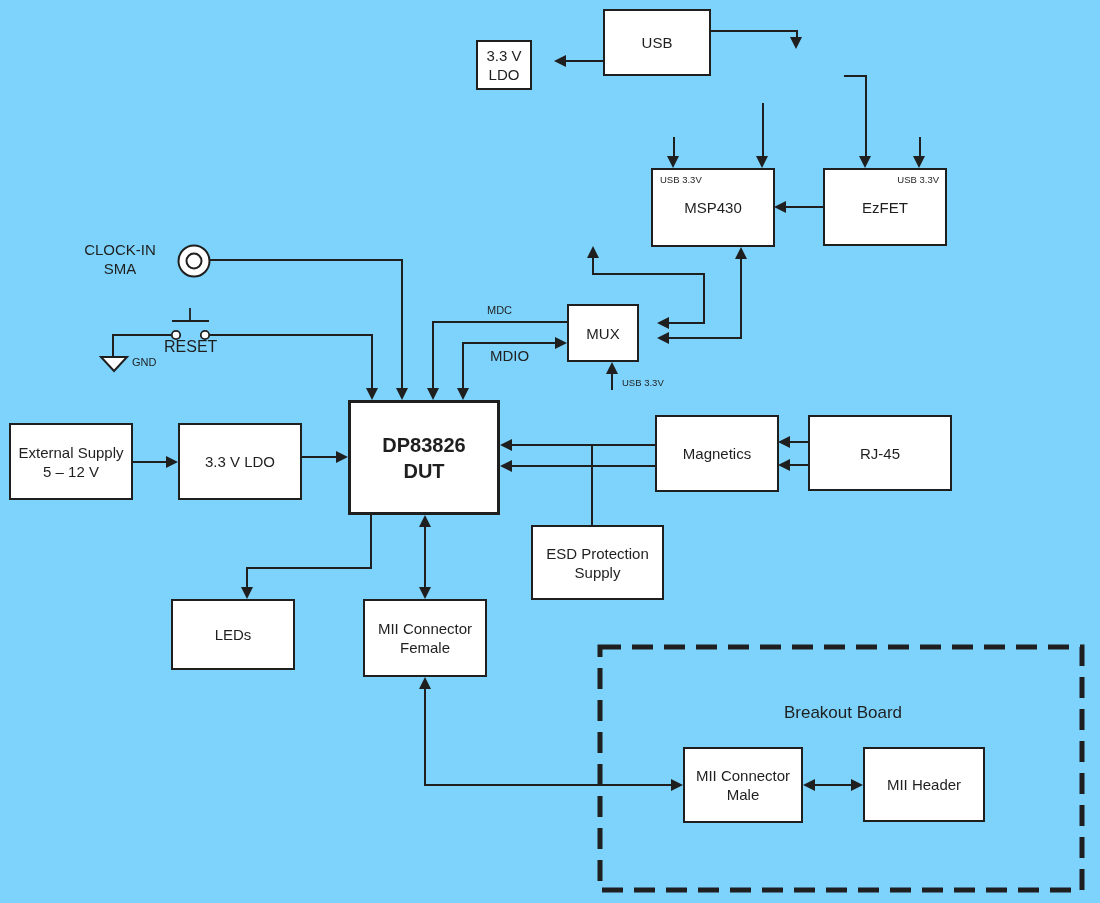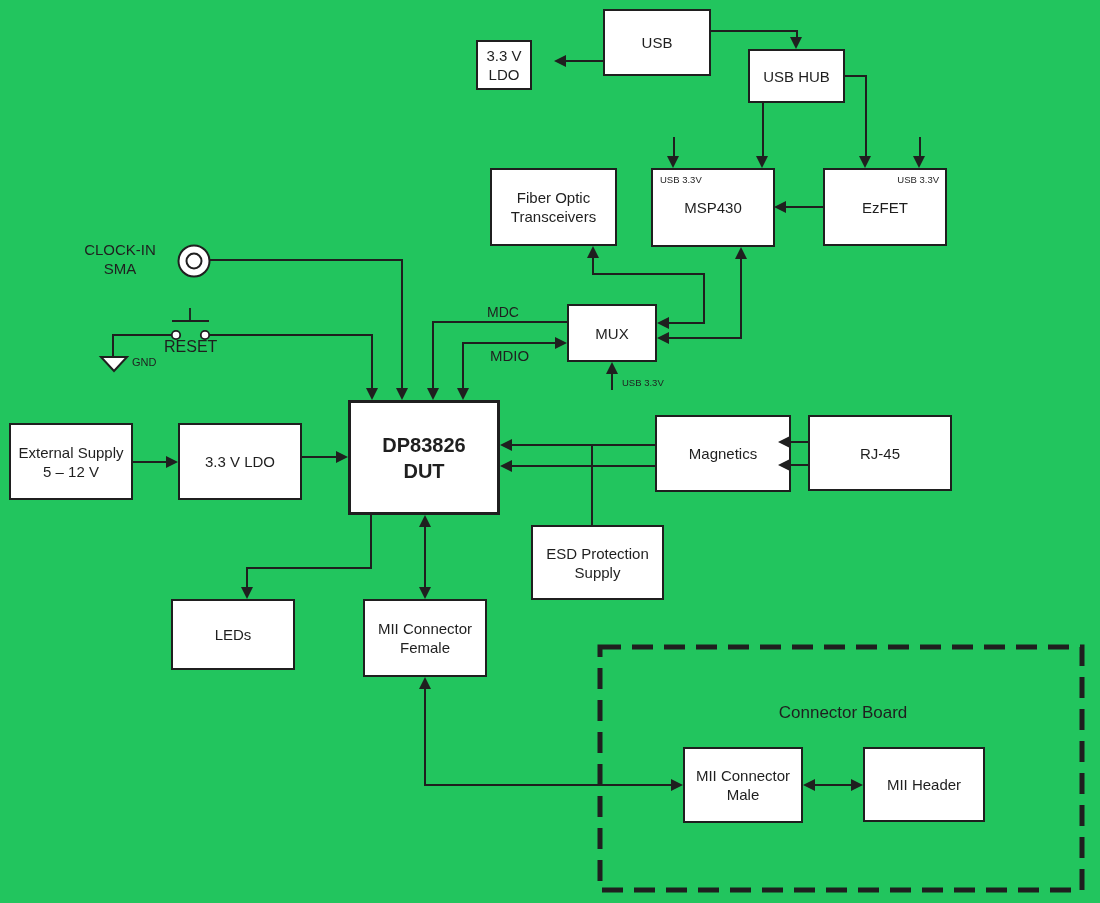--- a/index.html
+++ b/index.html
@@ -1,17 +1,17 @@
 <!DOCTYPE html>
 <html><head>
 <meta charset="utf-8">
 <style>
   html,body{margin:0;padding:0;background:#ffffff;}
   #canvas{
-    position:relative;width:1100px;height:903px;background:#22c55e;
+    position:relative;width:1100px;height:903px;background:#7dd3fc;
     font-family:"Liberation Sans",sans-serif;color:#1f1f1f;overflow:hidden;
   }
   .box{
     position:absolute;border:2px solid #1f1f1f;background:#ffffff;
     display:flex;align-items:center;justify-content:center;text-align:center;
     box-sizing:border-box;z-index:3;
   }
   .lbl{white-space:pre-line;font-size:15px;line-height:19px;color:#1f1f1f;}
   .corner{
     position:absolute;font-size:9.5px;line-height:10px;color:#1f1f1f;top:5px;
@@ -125,50 +125,43 @@
   <div class="arr arr-l" style="left:803px;top:779px"></div>
   <div class="arr arr-r" style="left:851px;top:779px"></div>
 
   <div class="box" style="left:603px;top:9px;width:108px;height:67px">
     <span class="lbl">USB</span>
   </div>
   <div class="box" style="left:476px;top:40px;width:56px;height:50px">
     <span class="lbl">3.3 V
 LDO</span>
   </div>
-  <div class="box" style="left:748px;top:49px;width:97px;height:54px">
-    <span class="lbl">USB HUB</span>
-  </div>
-  <div class="box" style="left:490px;top:168px;width:127px;height:78px">
-    <span class="lbl">Fiber Optic
-Transceivers</span>
-  </div>
   <div class="box" style="left:651px;top:168px;width:124px;height:79px">
     <span class="corner left">USB 3.3V</span>
     <span class="lbl">MSP430</span>
   </div>
   <div class="box" style="left:823px;top:168px;width:124px;height:78px">
     <span class="corner right">USB 3.3V</span>
     <span class="lbl">EzFET</span>
   </div>
-  <div class="box" style="left:567px;top:304px;width:90px;height:58px">
+  <div class="box" style="left:567px;top:304px;width:72px;height:58px">
     <span class="lbl">MUX</span>
   </div>
   <div class="box" style="left:9px;top:423px;width:124px;height:77px">
     <span class="lbl">External Supply
 5 – 12 V</span>
   </div>
   <div class="box" style="left:178px;top:423px;width:124px;height:77px">
     <span class="lbl">3.3 V LDO</span>
   </div>
   <div class="box dut" style="left:348px;top:400px;width:152px;height:115px">
     <span class="lbl">DP83826
 DUT</span>
   </div>
-  <div class="box" style="left:655px;top:415px;width:136px;height:77px">
+  <div class="box" style="left:655px;top:415px;width:124px;height:77px">
     <span class="lbl">Magnetics</span>
   </div>
   <div class="box" style="left:808px;top:415px;width:144px;height:76px">
     <span class="lbl">RJ-45</span>
   </div>
   <div class="box" style="left:531px;top:525px;width:133px;height:75px">
     <span class="lbl">ESD Protection
 Supply</span>
   </div>
   <div class="box" style="left:171px;top:599px;width:124px;height:71px">
@@ -183,18 +176,18 @@
 Male</span>
   </div>
   <div class="box" style="left:863px;top:747px;width:122px;height:75px">
     <span class="lbl">MII Header</span>
   </div>
 
   <div class="ann lbl" style="left:68px;top:240px;width:104px;text-align:center;font-size:15px">CLOCK-IN
 SMA</div>
   <div class="ann" style="left:164px;top:338px;font-size:16px">RESET</div>
   <div class="ann" style="left:132px;top:356px;font-size:11px">GND</div>
-  <div class="ann" style="left:487px;top:304px;font-size:14px">MDC</div>
+  <div class="ann" style="left:487px;top:304px;font-size:11px">MDC</div>
   <div class="ann" style="left:490px;top:347px;font-size:15px">MDIO</div>
   <div class="ann" style="left:622px;top:377px;font-size:9.5px">USB 3.3V</div>
-  <div class="ann" style="left:763px;top:703px;width:160px;text-align:center;font-size:17px">Connector Board</div>
+  <div class="ann" style="left:763px;top:703px;width:160px;text-align:center;font-size:17px">Breakout Board</div>
 
 </div>
 
 </body></html>

